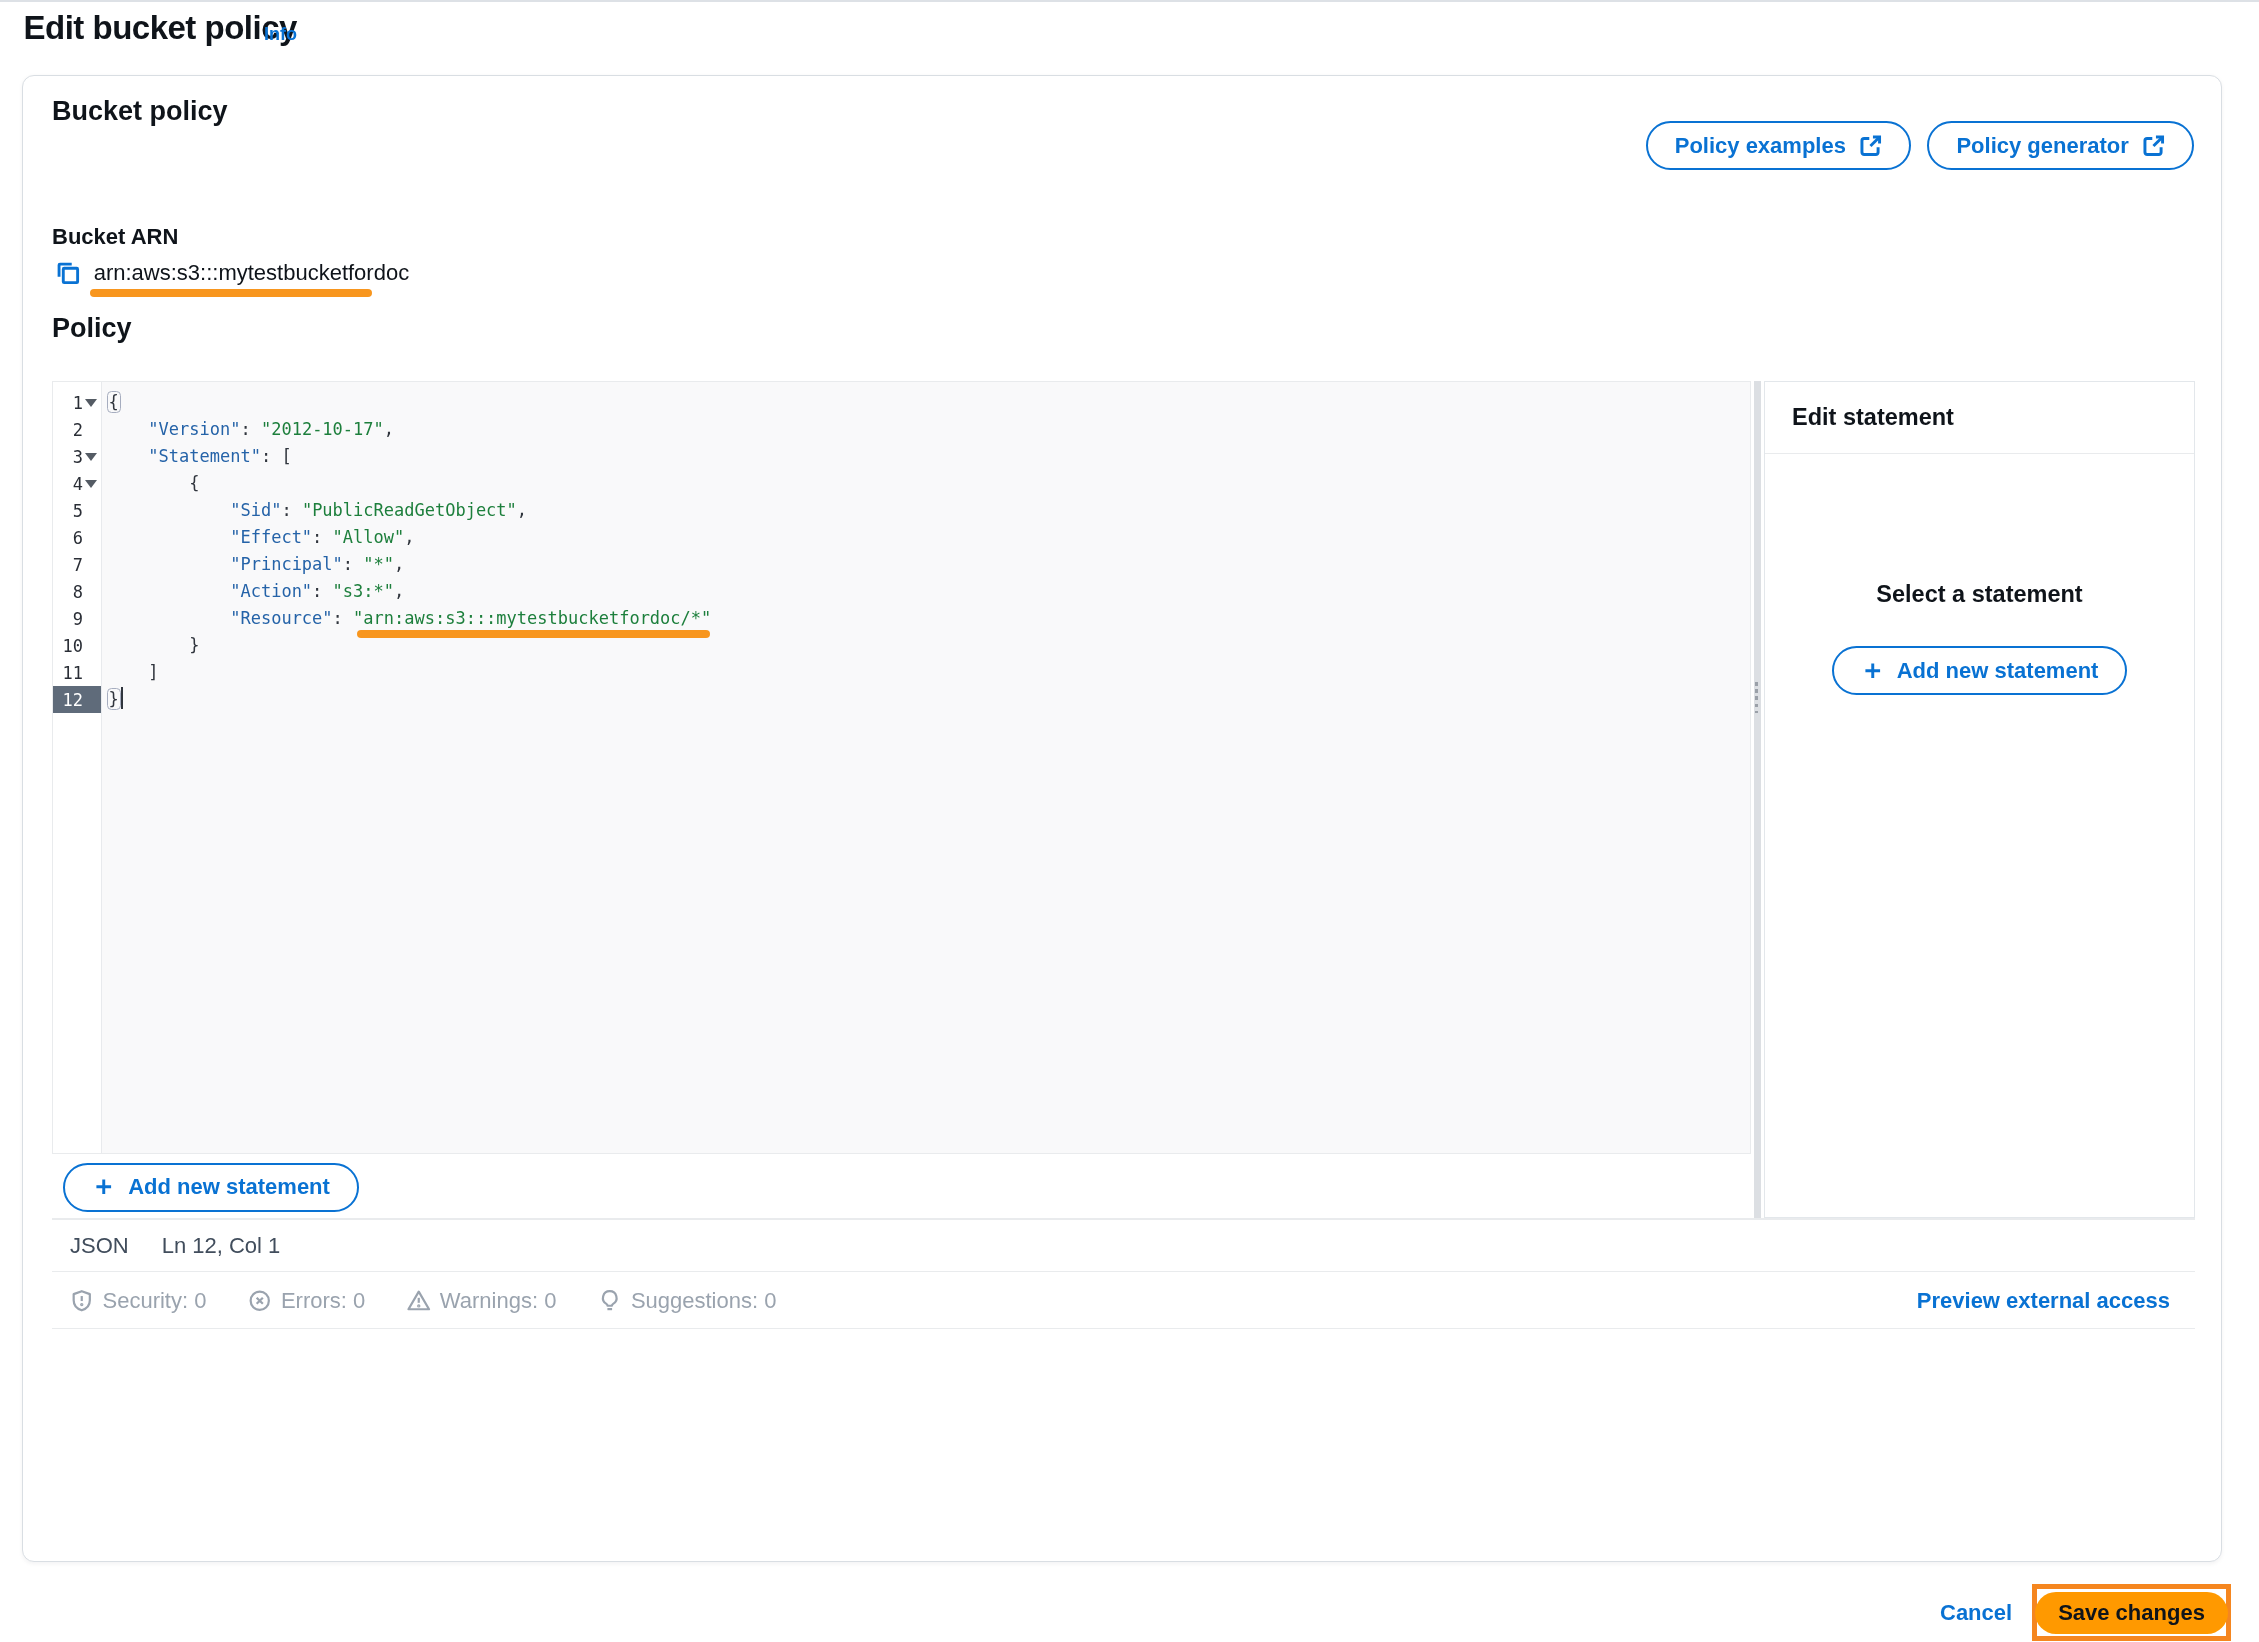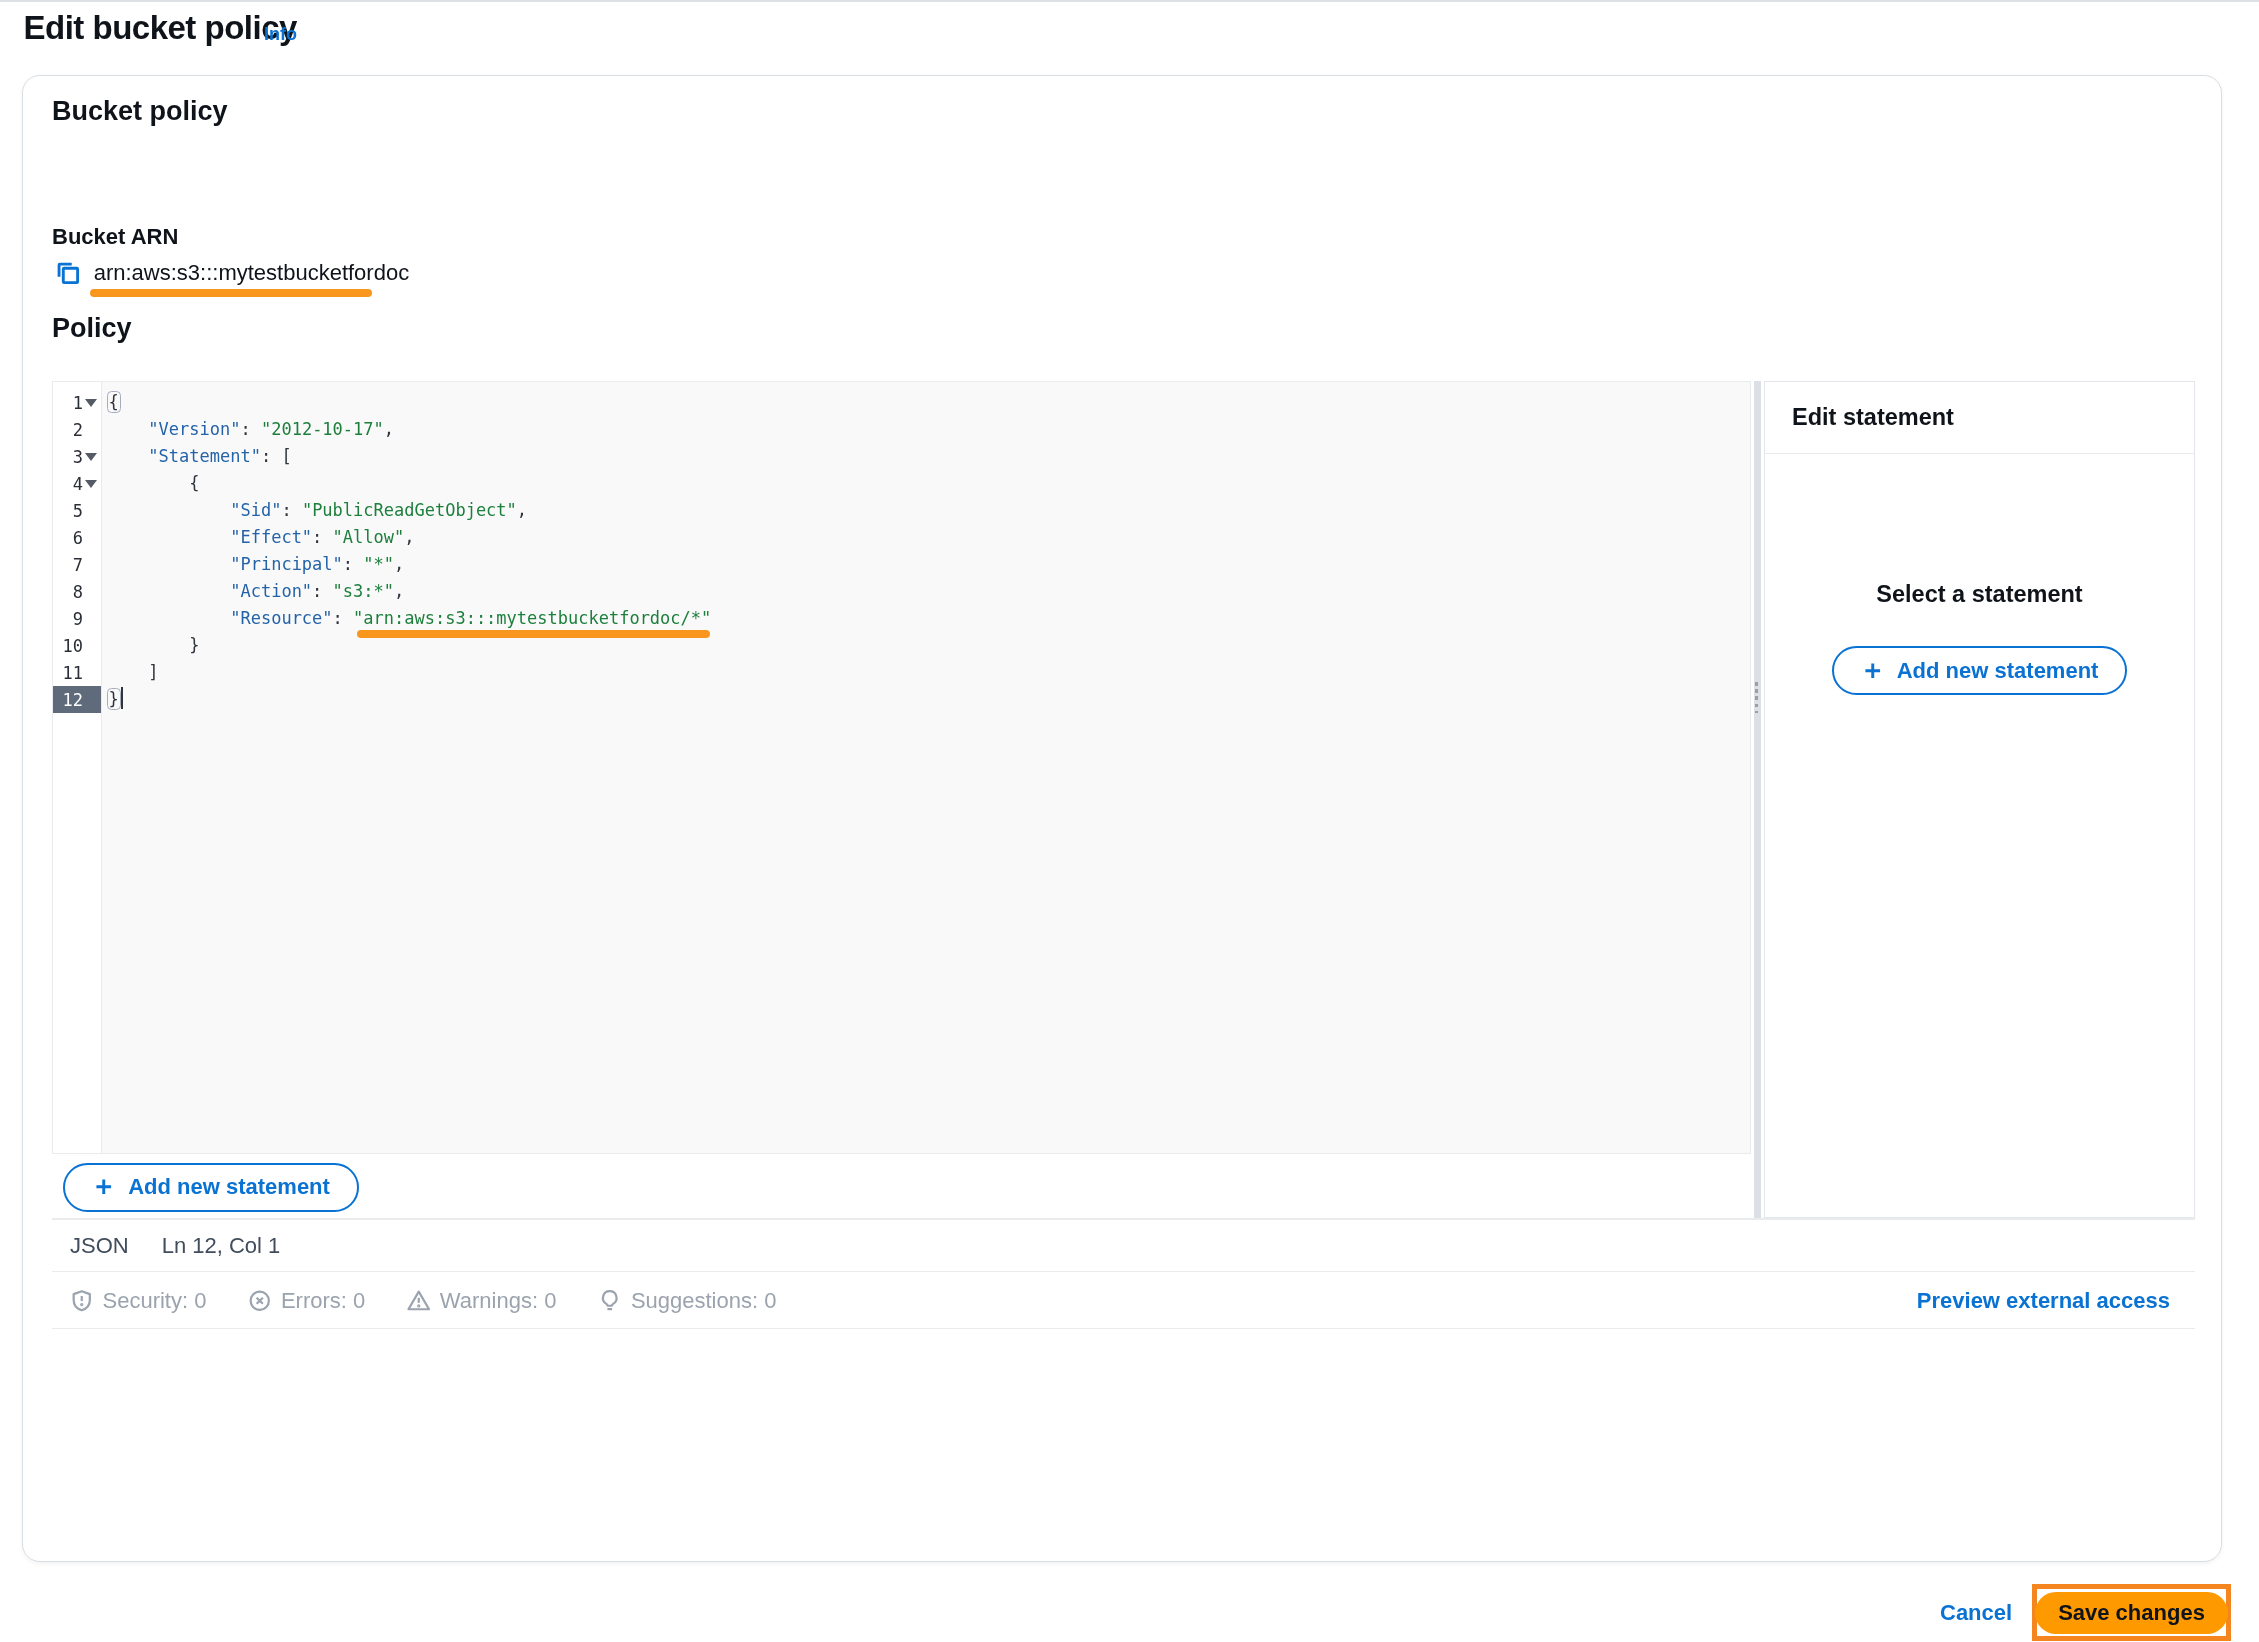--- a/index.html
+++ b/index.html
@@ -11,21 +11,21 @@
   }
   .hairline { position:absolute; left:0; top:0; width:2260px; height:1.8px; background:#dde1e6; }
 
   
   .page-title { position:absolute; left:23.5px; top:9px; font-size:33px; font-weight:700; color:#0f141a; letter-spacing:-0.5px; }
   .info-link { position:absolute; left:264px; top:24.4px; font-size:18px; font-weight:700; color:#0972d3; text-decoration:none; cursor:pointer; }
 
   
   .card {
     position:absolute; left:22px; top:75px; width:2200px; height:1487px;
-    background:#fff; border:1.8px solid #d9dee3; border-radius:18px;
+    background:#fff; border:1.8px solid #d9dee3; border-radius:12px;
     box-shadow:0 1.8px 4.5px rgba(0,28,36,.05);
   }
   .card-heading { position:absolute; left:29px; top:20px; font-size:27px; font-weight:700; color:#0f141a; }
   .header-buttons { position:absolute; top:45px; right:27px; display:flex; gap:16.3px; }
 
   .btn-secondary {
     display:inline-flex; align-items:center; justify-content:center; gap:12.7px;
     height:49px; padding:0 27px; background:#fff;
     border:2.7px solid #0972d3; border-radius:25px;
     color:#0972d3; font-size:22px; font-weight:700; cursor:pointer;
@@ -126,20 +126,38 @@
 
 <div class="hairline"></div>
 
 <h1 class="page-title">Edit bucket policy</h1>
 <a class="info-link">Info</a>
 
 <div class="card">
 
   <h2 class="card-heading">Bucket policy</h2>
 
+  <div class="header-buttons">
+    <button class="btn-secondary">
+      <span>Policy examples</span>
+      <svg width="23.5" height="23.5" viewBox="0 0 16 16" fill="none" stroke="#0972d3" stroke-width="2">
+          <path d="M7 3H3.5A1.5 1.5 0 0 0 2 4.5v8A1.5 1.5 0 0 0 3.5 14h8a1.5 1.5 0 0 0 1.5-1.5V9"></path>
+          <path d="M9.5 2H14v4.5"></path>
+          <path d="M14 2 7.8 8.2"></path>
+        </svg>
+    </button>
+    <button class="btn-secondary">
+      <span>Policy generator</span>
+      <svg width="23.5" height="23.5" viewBox="0 0 16 16" fill="none" stroke="#0972d3" stroke-width="2">
+          <path d="M7 3H3.5A1.5 1.5 0 0 0 2 4.5v8A1.5 1.5 0 0 0 3.5 14h8a1.5 1.5 0 0 0 1.5-1.5V9"></path>
+          <path d="M9.5 2H14v4.5"></path>
+          <path d="M14 2 7.8 8.2"></path>
+        </svg>
+    </button>
+  </div>
 
 
   <div class="arn-label">Bucket ARN</div>
   <div class="arn-row">
     <button class="copy-btn">
       <svg width="27" height="27" viewBox="0 0 16 16" fill="none" stroke="#0972d3" stroke-width="1.7">
           <path d="M3 10.5V3.5A.5.5 0 0 1 3.5 3h7"></path>
           <rect x="5.5" y="5.5" width="8.5" height="8.5" rx="0.5"></rect>
         </svg>
     </button>

